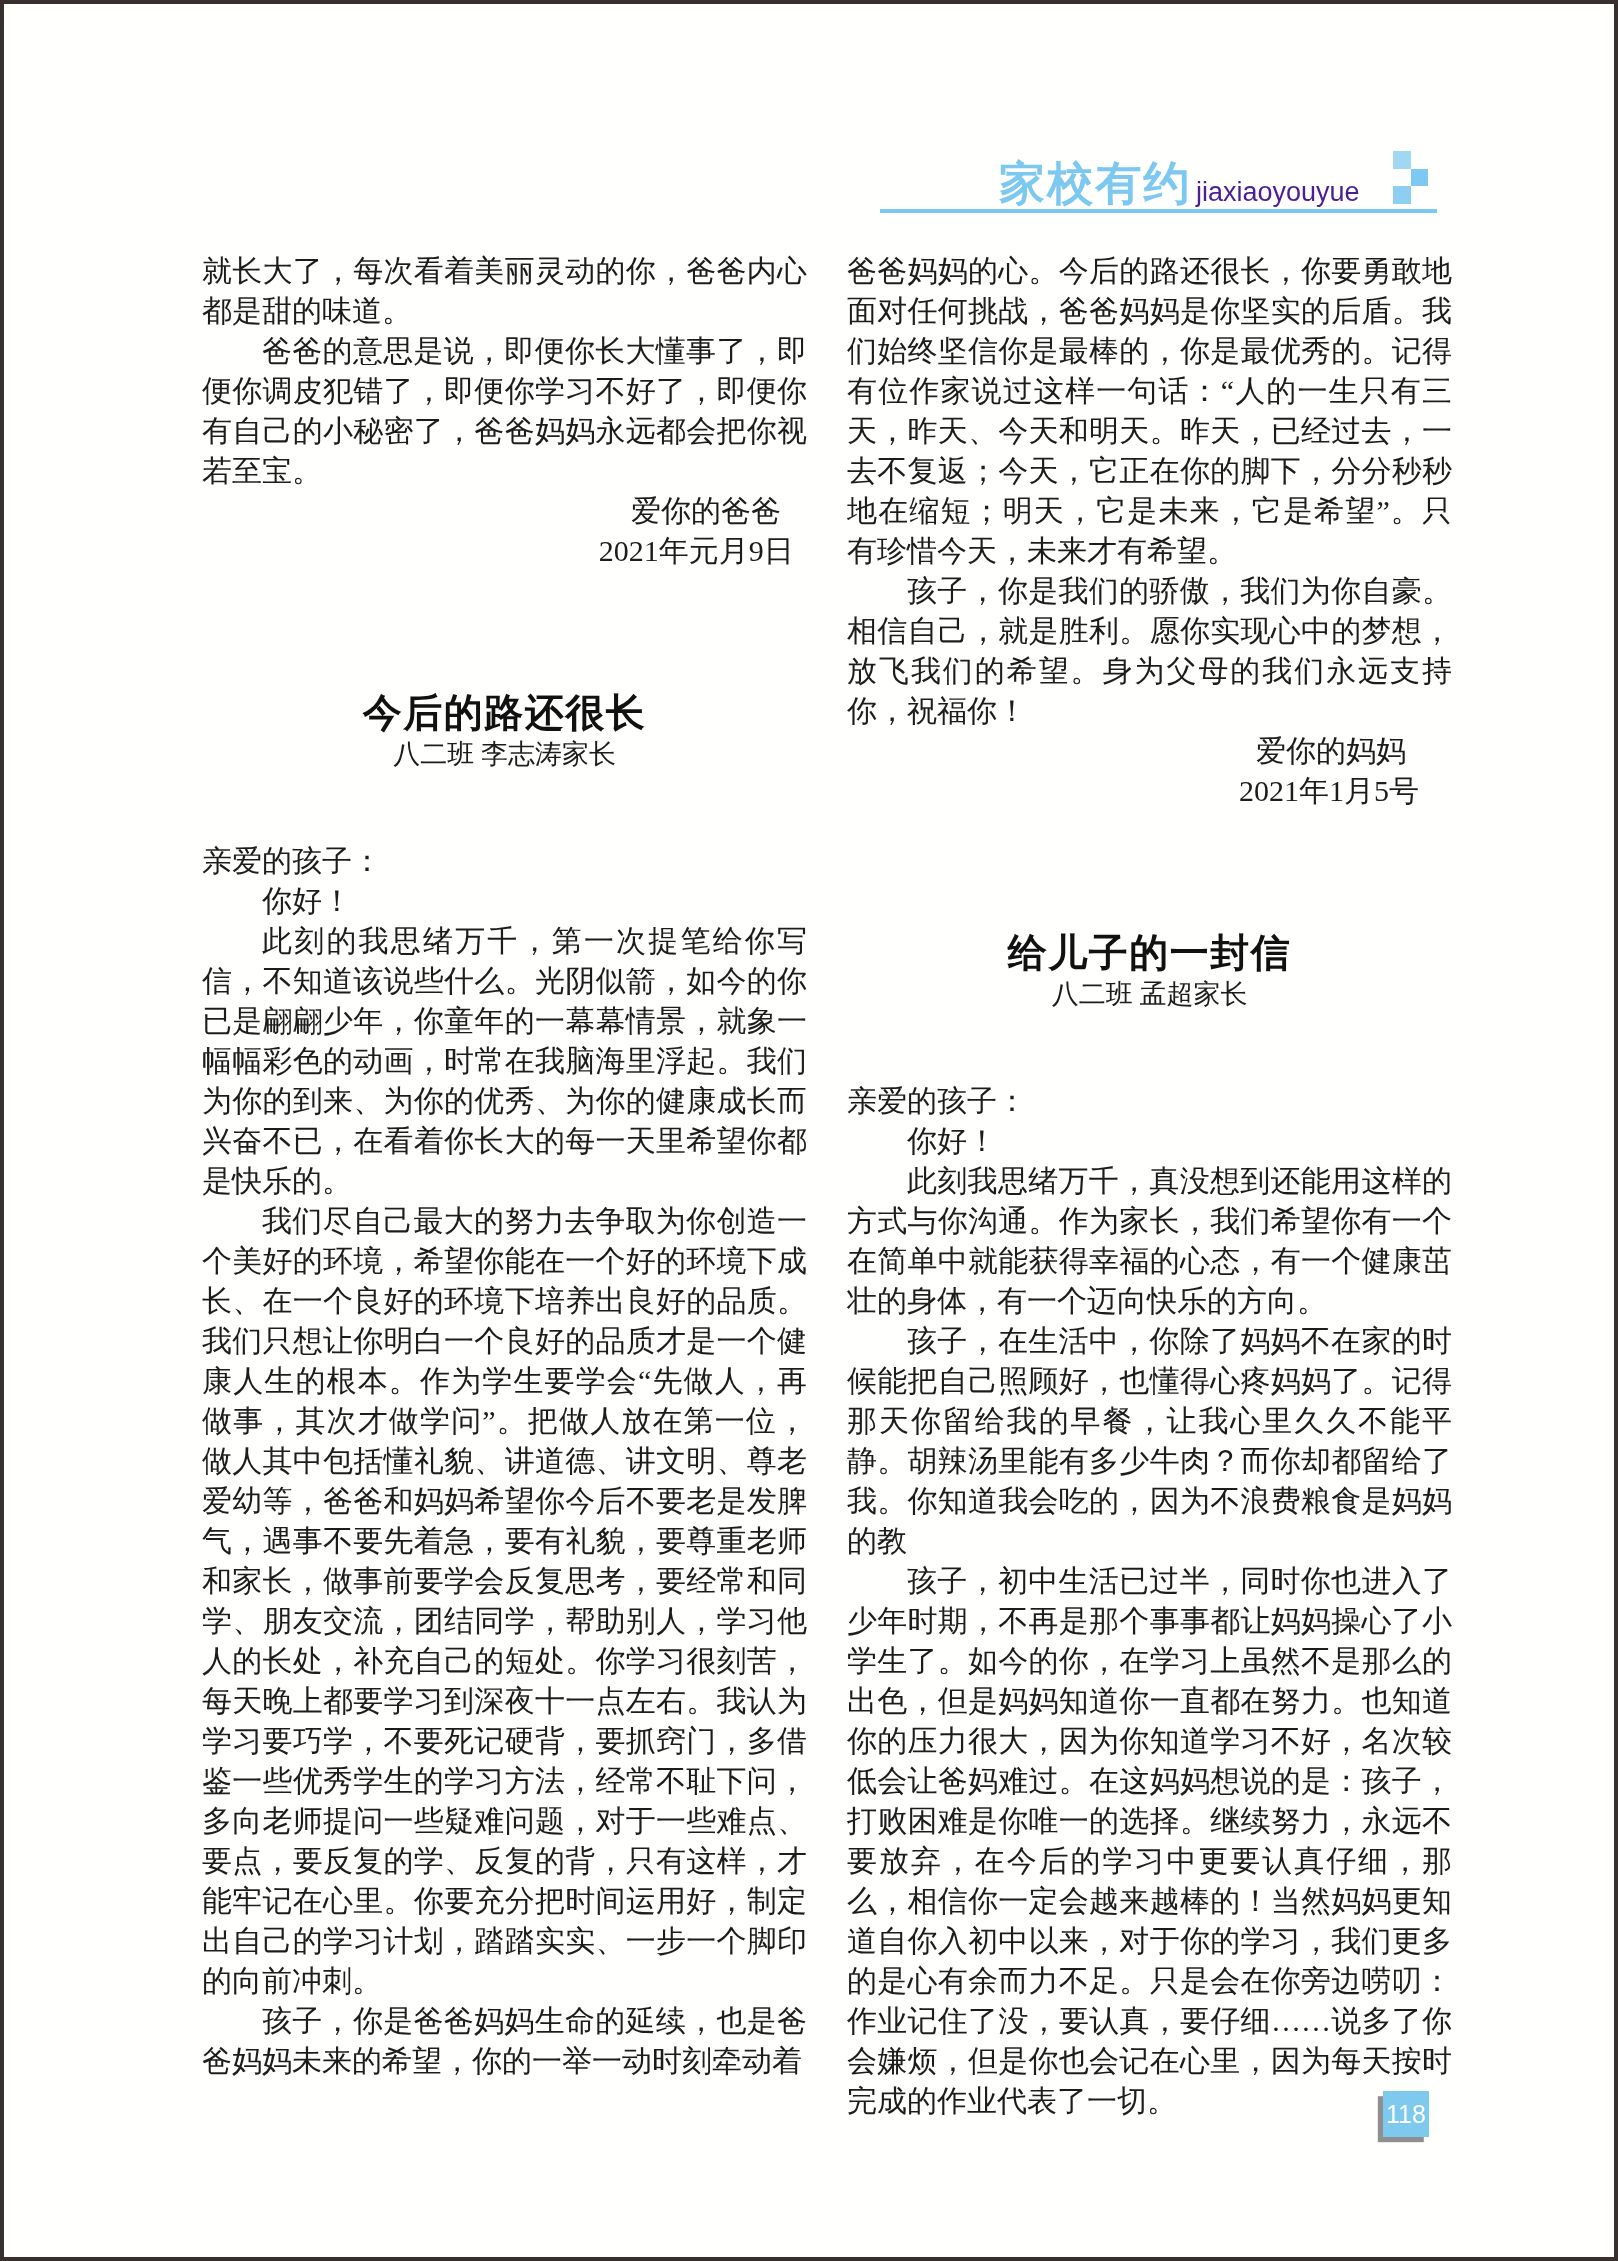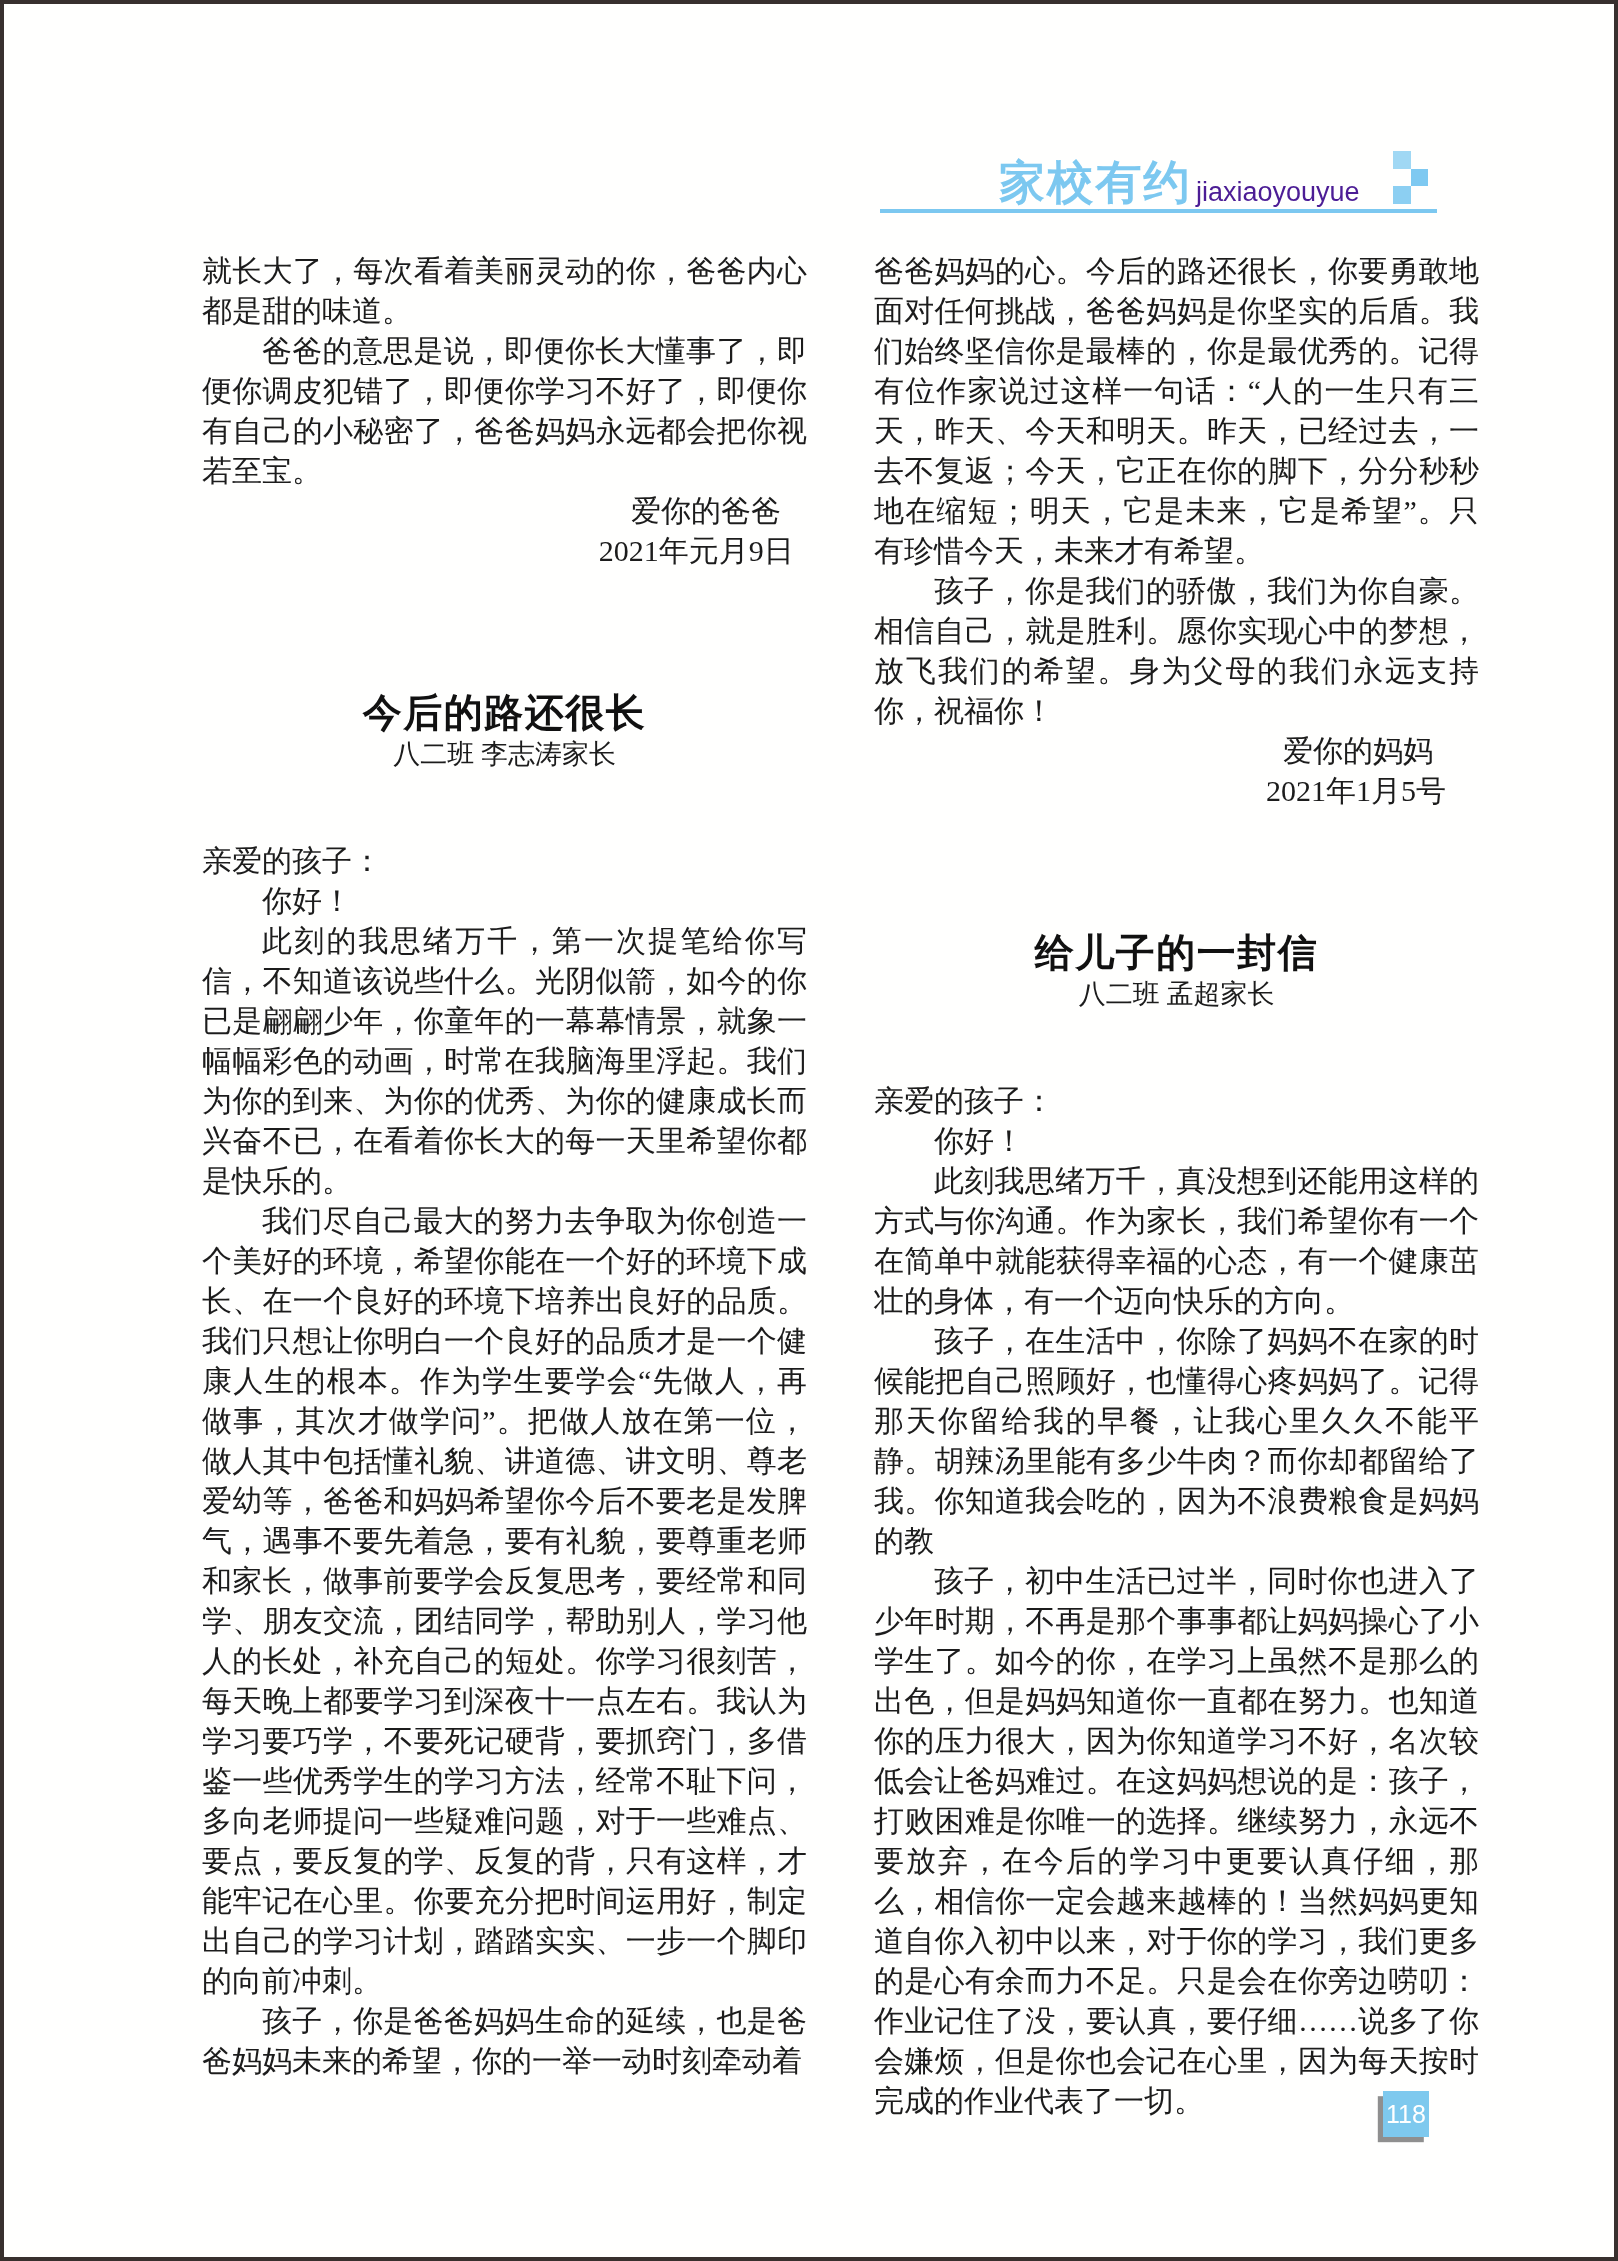--- a/index.html
+++ b/index.html
@@ -25,21 +25,21 @@
   
   .header-rule {
     position: absolute;
     left: 876px; top: 205px;
     width: 557px; height: 3.7px;
     background: #7cc8f0;
   }
   .header-title {
     position: absolute;
     left: 995px; top: 156px;
-    font-family: Liberation Serif, serif;
+    font-family: Liberation Sans, sans-serif;
     font-weight: bold;
     font-size: 46px;
     line-height: 46px;
     letter-spacing: 2.2px;
     color: #7cc8f0;
     white-space: nowrap;
   }
   .header-pinyin {
     position: absolute;
     left: 1192px; top: 175px;
@@ -61,21 +61,21 @@
   
   .col {
     position: absolute;
     width: 605px;
     font-size: 30px;
     line-height: 40px;
     color: #1c1c1c;
     text-align: justify;
   }
   .col-left  { left: 198px;  top: 247px; }
-  .col-right { left: 843px; top: 247px; margin-left: 27px; }
+  .col-right { left: 843px; top: 247px; }
   .col p { margin: 0; }
   .indent { text-indent: 2em; }
   .sig-left  { text-align: right; padding-right: 26px; }
   .date-left { text-align: right; padding-right: 13.2px; }
   .sig-right  { text-align: right; padding-right: 46px; }
   .date-right { text-align: right; padding-right: 33px; }
   .letter-title {
     margin: 118px 0 0 0;
     text-align: center;
     font-size: 39px;

